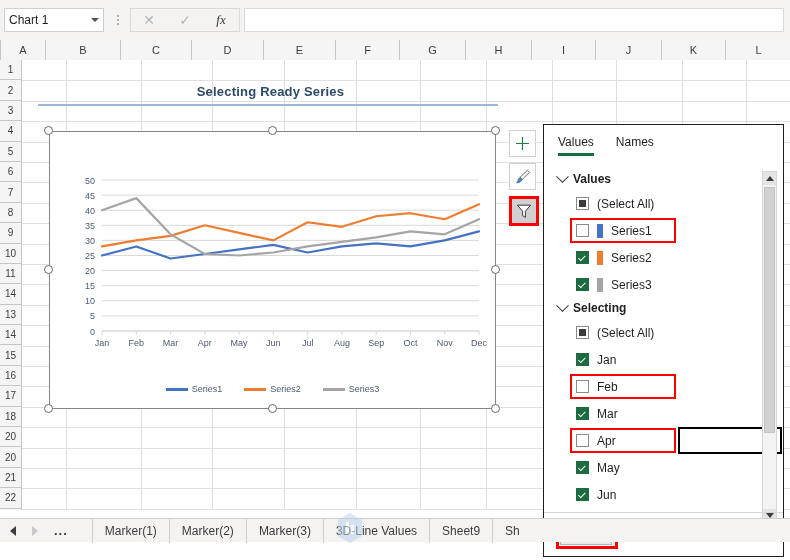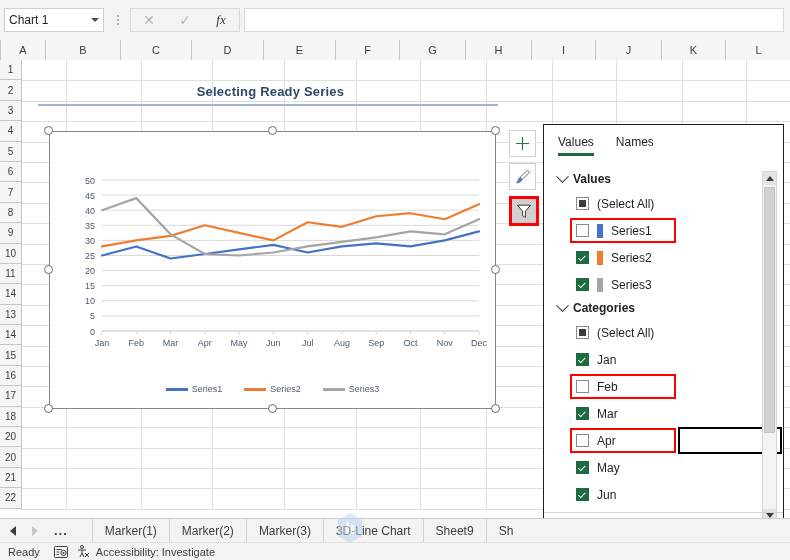--- a/index.html
+++ b/index.html
@@ -492,21 +492,21 @@
           <span class="series-swatch" style="background: rgb(237, 125, 49);"></span>
           <span>Series2</span>
         </div>
         <div class="fp-item">
           <span class="cb checked"></span>
           <span class="series-swatch" style="background: rgb(165, 165, 165);"></span>
           <span>Series3</span>
         </div>
         <div class="fp-group">
           <span class="chev"></span>
-          <span>Categories</span>
+          <span>Selecting</span>
         </div>
         <div class="fp-item">
           <span class="cb partial"></span>
           <span>(Select All)</span>
         </div>
         <div class="fp-item">
           <span class="cb checked"></span>
           <span>Jan</span>
         </div>
         <div class="fp-item">
@@ -552,49 +552,30 @@
 <div class="sheet-bar">
   <div class="nav-arrows">
     <span class="nav-tri-l"></span>
     <span class="nav-tri-r"></span>
     <span class="nav-dots">...</span>
   </div>
   <div class="sheet-tabs" id="sheet-tabs">
         <div class="sheet-tab">Marker(1)</div>
         <div class="sheet-tab">Marker(2)</div>
         <div class="sheet-tab">Marker(3)</div>
-        <div class="sheet-tab">3D-Line Chart</div>
+        <div class="sheet-tab">3D-Line Values</div>
         <div class="sheet-tab">Sheet9</div>
         <div class="sheet-tab">Sh</div>
       </div>
 </div>
 
 <div class="watermark">
   <div class="wm-hex">
     <svg width="28" height="32" viewBox="0 0 28 32">
       <path d="M14 1 L26 8 L26 24 L14 31 L2 24 L2 8 Z" fill="#bcd4ec"></path>
       <path d="M10 10 L13 10 L13 22 L10 22 Z" fill="#ffffff"></path>
       <path d="M15 13 L18 13 L18 22 L15 22 Z" fill="#ffffff"></path>
     </svg>
   </div>
 </div>
 
-<div class="status-bar">
-  <span>Ready</span>
-  <span class="sb-icon">
-    <svg width="14" height="12" viewBox="0 0 14 12">
-      <rect x="0.5" y="0.5" width="13" height="11" rx="1" fill="none" stroke="#3c3c3c"></rect>
-      <circle cx="9.5" cy="7" r="2.6" fill="none" stroke="#3c3c3c"></circle>
-      <circle cx="9.5" cy="7" r="1" fill="#3c3c3c"></circle>
-      <path d="M2.5 3.5 H8 M2.5 6 H5.5 M2.5 8.5 H5" stroke="#3c3c3c" stroke-width="0.9"></path>
-    </svg>
-  </span>
-  <span class="sb-icon" style="margin-left:-6px;">
-    <svg width="14" height="13" viewBox="0 0 14 13">
-      <circle cx="6" cy="2" r="1.5" fill="none" stroke="#3c3c3c"></circle>
-      <path d="M2 5 H10 M6 5 V8 M6 8 L4 12 M6 8 L8 12" stroke="#3c3c3c" stroke-width="1" fill="none"></path>
-      <path d="M9 8 L13 12 M13 8 L9 12" stroke="#3c3c3c" stroke-width="1"></path>
-    </svg>
-  </span>
-  <span style="margin-left:-8px;">Accessibility: Investigate</span>
-</div>
 
 </div>
 
 </body></html>

